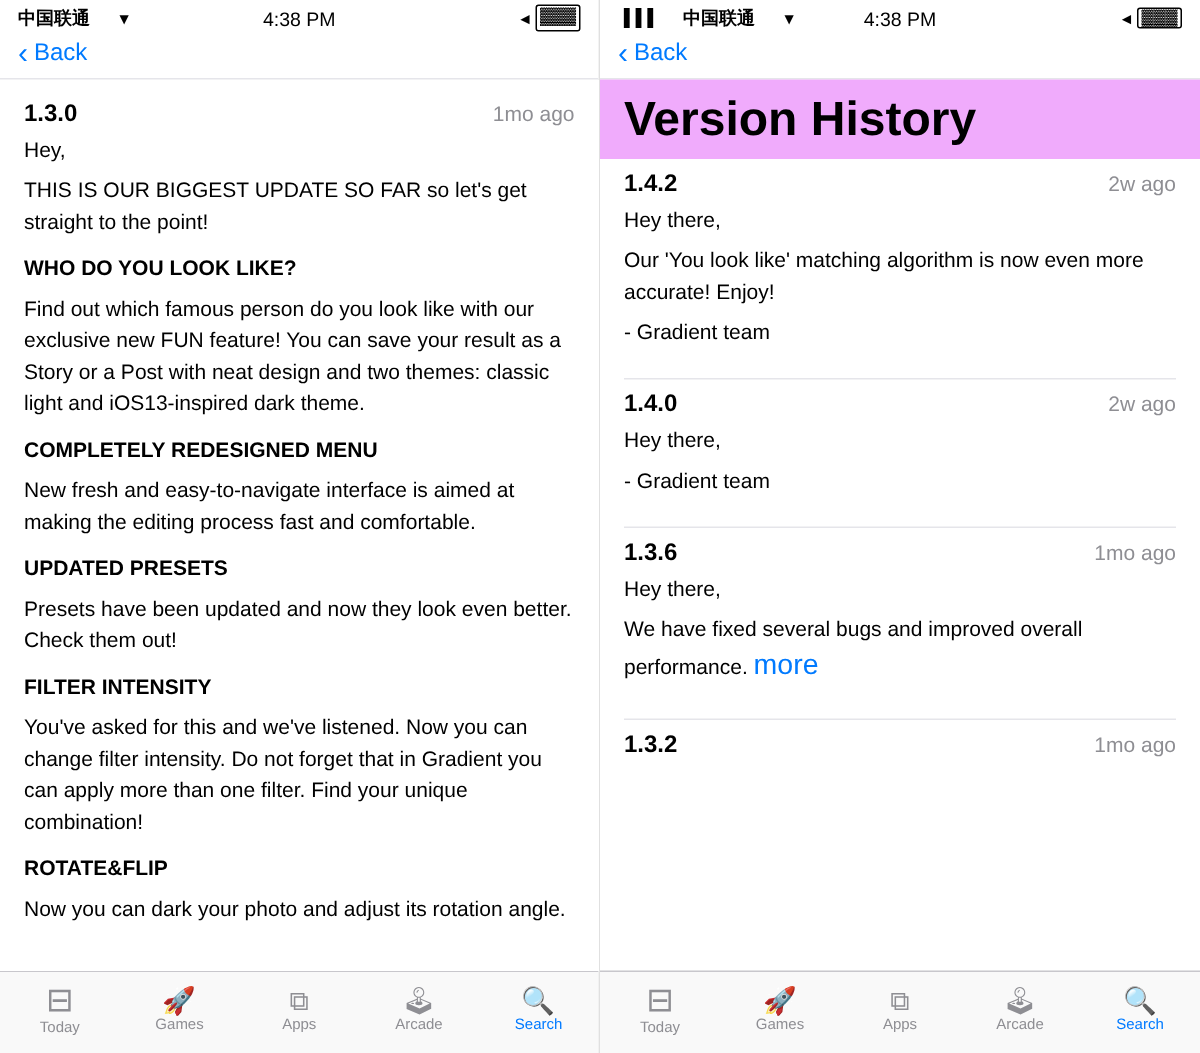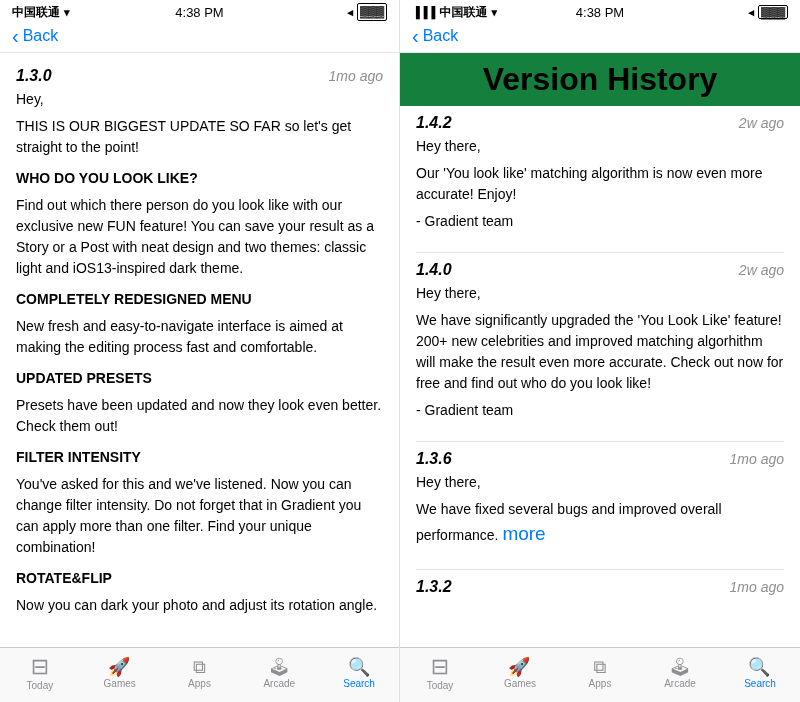--- a/index.html
+++ b/index.html
@@ -26,21 +26,21 @@
     .status-bar {
       display: flex;
       justify-content: space-between;
       align-items: center;
       padding: 4px 12px 2px;
       background: #fff;
       font-size: 12px;
       font-weight: 600;
       height: 22px;
     }
-    .status-left { display: flex; align-items: center; gap: 4px; justify-content: flex-end; }
+    .status-left { display: flex; align-items: center; gap: 20px; justify-content: flex-end; }
     .status-right { display: flex; align-items: center; gap: 4px; }
     .status-time { font-size: 13px; font-weight: 400; position: absolute; left: 50%; transform: translateX(-50%); }
 
     
     .nav-bar {
       display: flex;
       align-items: center;
       padding: 4px 12px 6px;
       background: #fff;
       border-bottom: 1px solid #e5e5ea;
@@ -68,21 +68,20 @@
     .content::-webkit-scrollbar { display: none; }
 
     .version-entry {
       margin-bottom: 20px;
     }
     .version-header {
       display: flex;
       justify-content: space-between;
       align-items: baseline;
       margin-bottom: 4px;
-      font-style: italic;
     }
     .version-number {
       font-size: 16px;
       font-weight: 600;
       color: #000;
     }
     .version-time {
       font-size: 14px;
       color: #8e8e93;
     }
@@ -135,22 +134,21 @@
       width: 400px;
       height: 702px;
       background: #fff;
       display: flex;
       flex-direction: column;
       overflow: hidden;
     }
 
     .page-title-bar {
       padding: 6px 16px 8px;
-      background: #15803d;
-      text-align: center;
+      background: #f0abfc;
     }
     .page-title {
       font-size: 32px;
       font-weight: 700;
       color: #000;
       margin-top: 2px;
     }
 
     .divider {
       height: 1px;
@@ -186,21 +184,21 @@
 
     <div class="version-entry">
       <div class="version-header">
         <span class="version-number">1.3.0</span>
         <span class="version-time">1mo ago</span>
       </div>
       <div class="version-body">
         <p>Hey,</p>
         <p>THIS IS OUR BIGGEST UPDATE SO FAR so let's get straight to the point!</p>
         <p class="section-heading">WHO DO YOU LOOK LIKE?</p>
-        <p>Find out which there person do you look like with our exclusive new FUN feature! You can save your result as a Story or a Post with neat design and two themes: classic light and iOS13-inspired dark theme.</p>
+        <p>Find out which famous person do you look like with our exclusive new FUN feature! You can save your result as a Story or a Post with neat design and two themes: classic light and iOS13-inspired dark theme.</p>
         <p class="section-heading">COMPLETELY REDESIGNED MENU</p>
         <p>New fresh and easy-to-navigate interface is aimed at making the editing process fast and comfortable.</p>
         <p class="section-heading">UPDATED PRESETS</p>
         <p>Presets have been updated and now they look even better. Check them out!</p>
         <p class="section-heading">FILTER INTENSITY</p>
         <p>You've asked for this and we've listened. Now you can change filter intensity. Do not forget that in Gradient you can apply more than one filter. Find your unique combination!</p>
         <p class="section-heading">ROTATE&amp;FLIP</p>
         <p>Now you can dark your photo and adjust its rotation angle.</p>
       </div>
     </div>
@@ -272,21 +270,20 @@
 
     <div class="divider" style="margin: 8px 0;"></div>
 
     <div class="version-entry">
       <div class="version-header">
         <span class="version-number">1.4.0</span>
         <span class="version-time">2w ago</span>
       </div>
       <div class="version-body">
         <p>Hey there,</p>
-        <p style="margin-top:6px;">We have significantly upgraded the 'You Look Like' feature! 200+ new celebrities and improved matching algorhithm will make the result even more accurate. Check out now for free and find out who do you look like!</p>
         <p style="margin-top:6px;">- Gradient team</p>
       </div>
     </div>
 
     <div class="divider" style="margin: 8px 0;"></div>
 
     <div class="version-entry">
       <div class="version-header">
         <span class="version-number">1.3.6</span>
         <span class="version-time">1mo ago</span>

